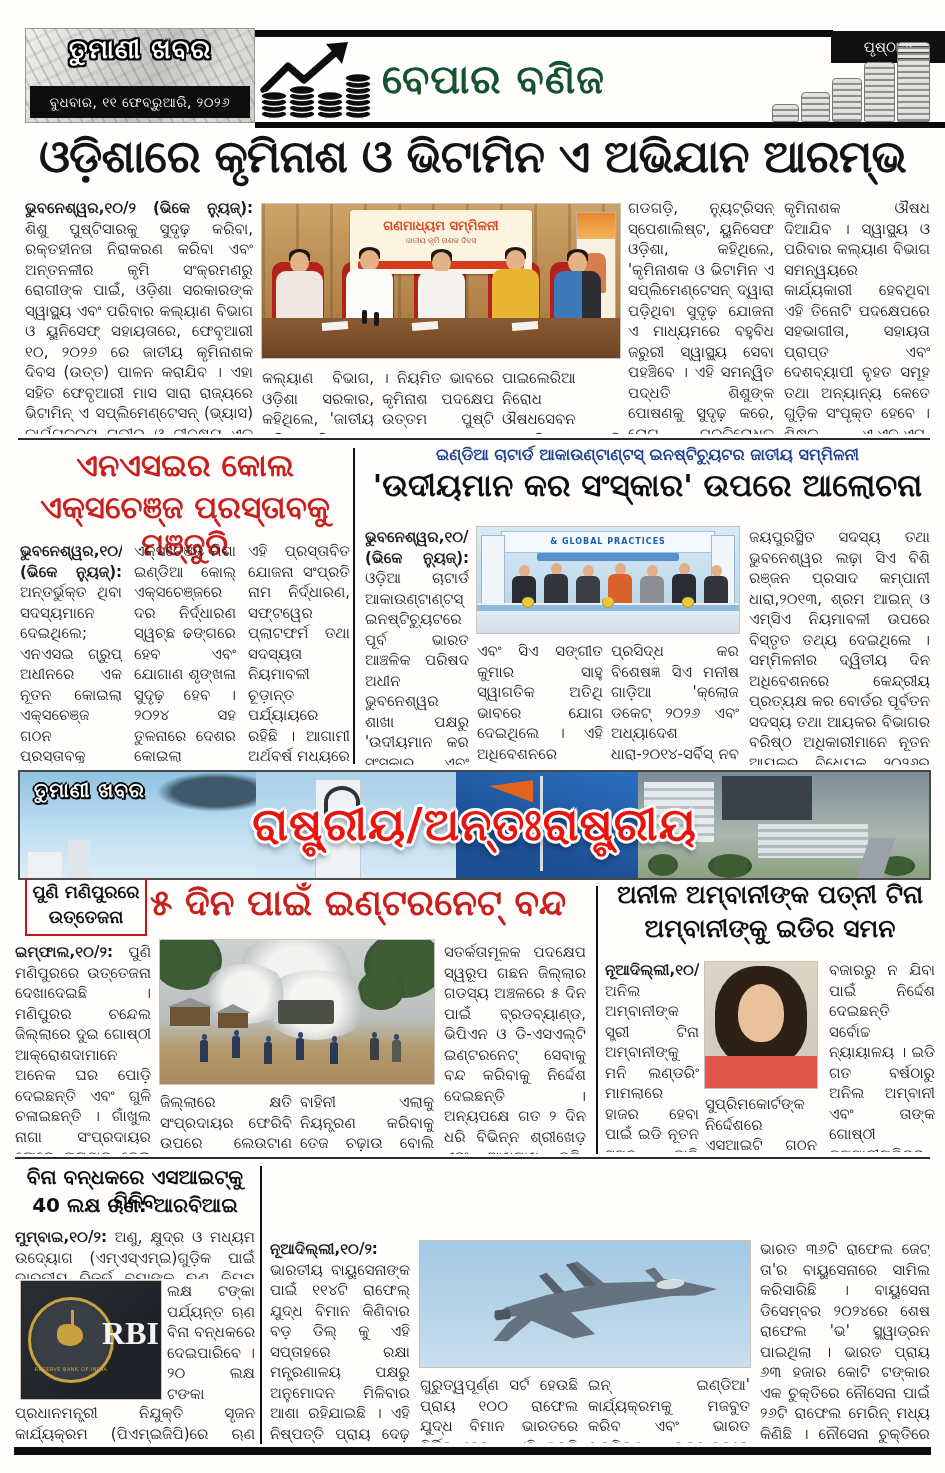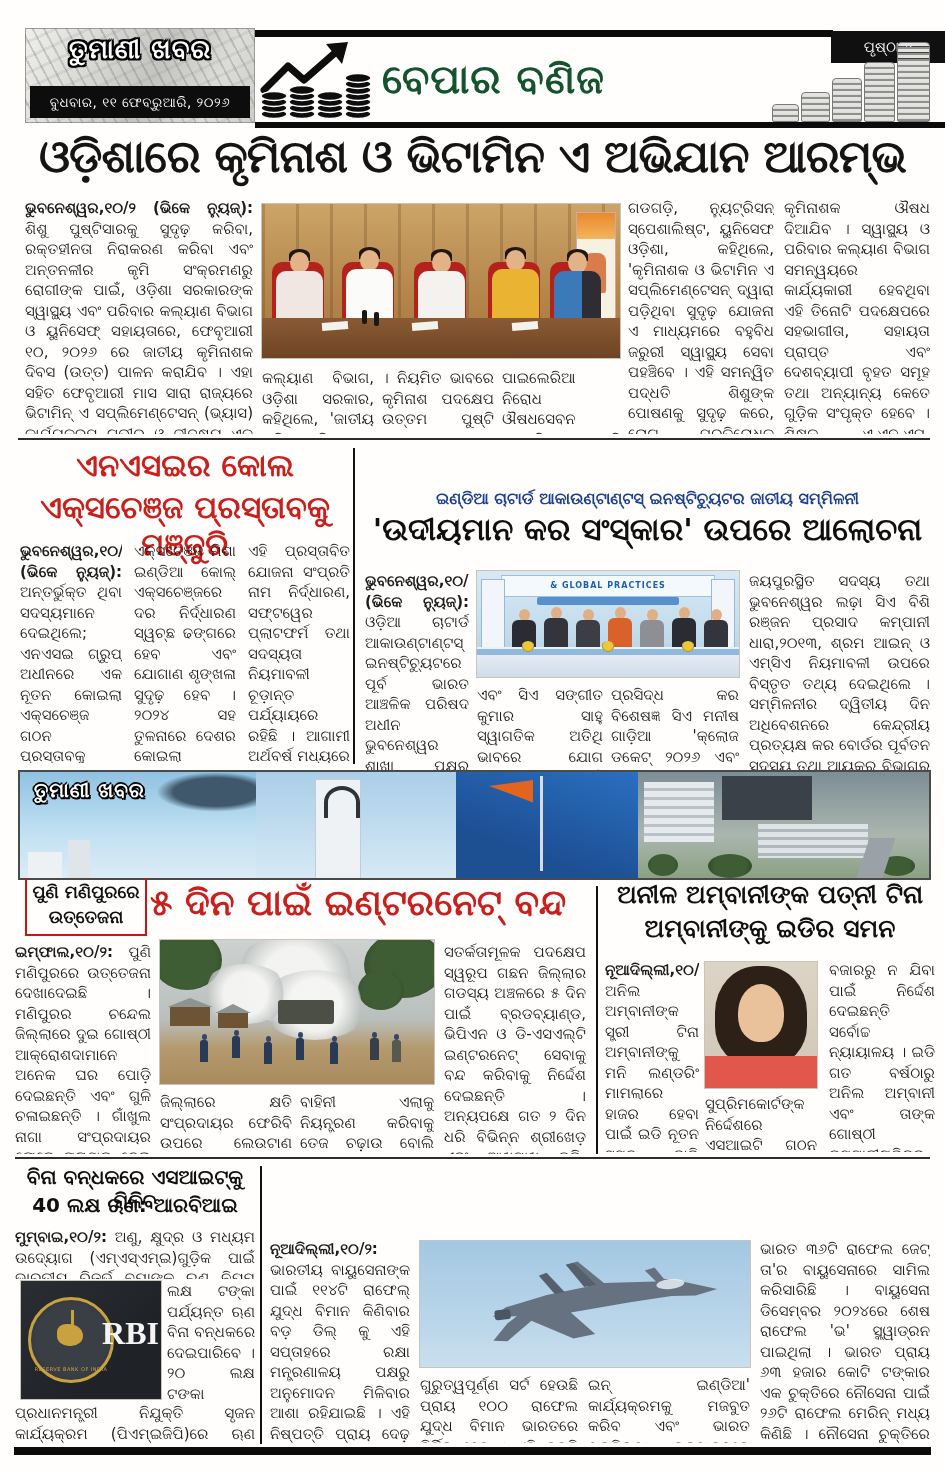--- a/index.html
+++ b/index.html
@@ -170,20 +170,25 @@
       <span>ଶିଶୁ ପୁଷ୍ଟିସାରକୁ ସୁଦୃଢ଼ କରିବା, ରକ୍ତହୀନତା ନିରାକରଣ କରିବା ଏବଂ ଅନ୍ତନଳୀର କୃମି ସଂକ୍ରମଣରୁ ରୋଗୀଙ୍କ ପାଇଁ, ଓଡ଼ିଶା ସରକାରଙ୍କ ସ୍ୱାସ୍ଥ୍ୟ ଏବଂ ପରିବାର କଲ୍ୟାଣ ବିଭାଗ ଓ ୟୁନିସେଫ୍ ସହାୟତାରେ, ଫେବୃଆରୀ ୧୦, ୨୦୨୬ ରେ ଜାତୀୟ କୃମିନାଶକ ଦିବସ (ଉତ୍ତ) ପାଳନ କରାଯିବ । ଏହା ସହିତ ଫେବୃଆରୀ ମାସ ସାରା ରାଜ୍ୟରେ ଭିଟାମିନ୍ ଏ ସପ୍ଲିମେଣ୍ଟେସନ୍ (ଭ୍ୟାସ) କାର୍ଯ୍ୟକ୍ରମ ଗଭୀର ଓ ଜୀବକ୍ଷୟ ଏକ ସମନ୍ୱିତ ଜନସ୍ୱାସ୍ଥ୍ୟ ଉଦ୍ୟୋଗରେ ଅଂଶୀଦାରରେ ଲିମ୍ଫାଟିକ ଫାଇଲେରିଆସିସ୍- ସମୂହ ଔଷଧ ସେବନ (ଏଲ୍ଏଫ୍ -ଏମଡିଏ) କାର୍ଯ୍ୟକ୍ରମ କିଛି ଚୟନିତ ଜିଲ୍ଲାରେ କାର୍ଯ୍ୟକାରୀ କରାଯିବ । ଏଲ୍ଏଫ୍ - ଏମ୍ଡିଏ ପ୍ରୟାସରେ ସଂକ୍ରମଣକୁ ଦୂର କରିବା ଏବଂ ଭିଟାମିନ ଫାଇଲେରିଆସିସ୍ ନିରାକରଣ କରିବାକୁ ଘୋଷଣାରେ</span>
     </div>
 
     <div class="photo press" style="left:262px;top:8px;width:358px;height:154px;">
       <div class="wood"></div>
       <div class="chair" style="left:10px;top:58px;"></div>
       <div class="chair" style="left:80px;top:58px;"></div>
       <div class="chair" style="left:152px;top:58px;"></div>
       <div class="chair" style="left:226px;top:58px;"></div>
       <div class="chair" style="left:288px;top:58px;"></div>
+      <div class="banner">
+        <div class="bt">ଗଣମାଧ୍ୟମ ସମ୍ମିଳନୀ</div>
+        <div class="bs">ଜାତୀୟ କୃମି ନାଶକ ଦିବସ</div>
+        <div class="strip"></div>
+      </div>
       <div class="standee">
         <div class="stop"></div>
         <div class="sfig"></div>
       </div>
       <div class="person" style="left:12px;top:48px;">
           <div class="hair"></div>
           <div class="head"></div>
           <div class="torso" style="background:#f0e7e3;"></div>
         </div>
       <div class="person" style="left:82px;top:46px;">
@@ -229,21 +234,21 @@
     <div class="col" style="left:0;top:96px;width:102px;height:222px;">
       <span class="dl">ଭୁବନେଶ୍ୱର,୧୦/୨ (ଭିକେ ନ୍ୟୁଜ୍):</span>
       <span>ଅନ୍ତର୍ଭୁକ୍ତ ଥିବା ସଦସ୍ୟମାନେ ଦେଇଥିଲେ; ଏନଏସଇ ଗ୍ରୁପ୍ ଅଧୀନରେ ଏକ ନୂତନ କୋଇଲା ଏକ୍ସଚେଞ୍ଜ ଗଠନ ପ୍ରସ୍ତାବକୁ ନିୟାମକ ସଂସ୍ଥା ନୀତିଗତ ମଞ୍ଜୁରି ଦେଇଛି । ଏହି ନୂତନ ମଞ୍ଚରେ କୋଇଲା ଉତ୍ପାଦକ, ବିଦ୍ୟୁତ କମ୍ପାନୀ ଓ ଶିଳ୍ପ ସଂସ୍ଥା ସିଧାସଳଖ କାରବାର କରିପାରିବେ ବୋଲି କୁହାଯାଇଛି । ଏଥିପାଇଁ ଟେକ୍ନିକାଲ କମିଟି ଗଠନ କରାଯାଇଛି ।</span>
     </div>
     <div class="col" style="left:114px;top:96px;width:102px;height:222px;">ଏକ୍ସଚେଞ୍ଜ ମିଶା ଇଣ୍ଡିଆ କୋଲ୍ ଏକ୍ସଚେଞ୍ଜରେ ଦର ନିର୍ଦ୍ଧାରଣ ସ୍ୱଚ୍ଛ ଢଙ୍ଗରେ ହେବ ଏବଂ ଯୋଗାଣ ଶୃଙ୍ଖଳା ସୁଦୃଢ଼ ହେବ । ୨୦୨୪ ସହ ତୁଳନାରେ ଦେଶର କୋଇଲା ଉତ୍ପାଦନ ଗତବର୍ଷ ଉଲ୍ଲେଖନୀୟ ଭାବେ ବୃଦ୍ଧି ପାଇଥିବାବେଳେ ଆମଦାନୀ ନିର୍ଭରଶୀଳତା କମିଛି । ନୂଆ ମଞ୍ଚ ବଜାରରେ ପ୍ରତିଯୋଗିତା ବଢ଼ାଇବ ବୋଲି ଆଶା କରାଯାଉଛି ।</div>
     <div class="col" style="left:228px;top:96px;width:102px;height:222px;">ଏହି ପ୍ରସ୍ତାବିତ ଯୋଜନା ସଂପ୍ରତି ନାମ ନିର୍ଦ୍ଧାରଣ, ସଫ୍ଟୱେର ପ୍ଲାଟଫର୍ମ ତଥା ସଦସ୍ୟତା ନିୟମାବଳୀ ଚୂଡ଼ାନ୍ତ ପର୍ଯ୍ୟାୟରେ ରହିଛି । ଆଗାମୀ ଅର୍ଥବର୍ଷ ମଧ୍ୟରେ କାର୍ଯ୍ୟକ୍ଷମ ହେବାର ଲକ୍ଷ୍ୟ ରଖାଯାଇଛି । ଏହାଦ୍ୱାରା ବିଦ୍ୟୁତ କ୍ଷେତ୍ରର ଇନ୍ଧନ ଖର୍ଚ୍ଚ କମିବା ସହ ଛୋଟ ଶିଳ୍ପ ମଧ୍ୟ ଉପକୃତ ହେବେ ବୋଲି ବିଶେଷଜ୍ଞ ମତ ଦେଇଛନ୍ତି ।</div>
   </div>
 
   <div class="vrule" style="left:353px;top:448px;width:2px;height:316px;"></div>
 
-  <div class="abs" style="left:365px;top:445px;width:565px;height:320px;margin-top:44px;">
+  <div class="abs" style="left:365px;top:445px;width:565px;height:320px;">
     <div class="center-h" style="top:0;font-size:16px;color:#1d3f93;">ଇଣ୍ଡିଆ ଚାଟାର୍ଡ ଆକାଉଣ୍ଟାଣ୍ଟସ୍ ଇନଷ୍ଟିଚ୍ୟୁଟର ଜାତୀୟ ସମ୍ମିଳନୀ</div>
     <div class="center-h" style="top:22px;font-size:31px;color:#0f0f0f;">'ଉଦୀୟମାନ କର ସଂସ୍କାର' ଉପରେ ଆଲୋଚନା</div>
 
     <div class="col" style="left:0;top:82px;width:104px;height:238px;">
       <span class="dl">ଭୁବନେଶ୍ୱର,୧୦/୨ (ଭିକେ ନ୍ୟୁଜ୍):</span>
       <span>ଓଡ଼ିଆ ଚାଟାର୍ଡ ଆକାଉଣ୍ଟାଣ୍ଟସ୍ ଇନଷ୍ଟିଚ୍ୟୁଟରେ ପୂର୍ବ ଭାରତ ଆଞ୍ଚଳିକ ପରିଷଦ ଅଧୀନ ଭୁବନେଶ୍ୱର ଶାଖା ପକ୍ଷରୁ 'ଉଦୀୟମାନ କର ସଂସ୍କାର ଏବଂ ବିଶ୍ୱସ୍ତରୀୟ ଅଭ୍ୟାସ' ଉପରେ ଏକ ଦୁଇ ଦିବସୀୟ ଜାତୀୟ ସମ୍ମିଳନୀ ହୋଟେଲ ଆର୍ଥିକ ରେଜେନ୍ସି, ଭୁବନେଶ୍ୱରଠାରେ ଆୟୋଜିତ ହୋଇଯାଇଛି । ଏହି ସମ୍ମିଳନୀରେ ସାରା ଦେଶରୁ ଚାଟାର୍ଡ ଆକାଉଣ୍ଟାଣ୍ଟ, କର ପେଶାଦାର, ଶିକ୍ଷାବିତ୍ ଏବଂ ଶିକ୍ଷାବିତ୍‌ମାନେ ଅଂଶଗ୍ରହଣ କରିଥିଲେ । ସମ୍ମିଳନୀର ଉଦ୍ଘାଟନୀ ଉତ୍ସବରେ ଓଡ଼ିଶାର ବାଣିଜ୍ୟ କର ଏବଂ ଜିଏସ୍ଟି କମିଶନରଙ୍କ ସମେତ ଅନେକ ଅତିଥି ମୁଖ୍ୟ ଅତିଥି ରୂପେ ଯୋଗ ଦେଇ ଉଦୀୟମାନ କର ସଂସ୍କାର ଭାରତର ଅର୍ଥନୈତିକ ଅଭିବୃଦ୍ଧିରେ ଗୁରୁତ୍ୱପୂର୍ଣ୍ଣ ଭୂମିକା ନିର୍ବାହ କରୁଥିବା କଥା ଉଲ୍ଲେଖ କରିଥିଲେ । ସିଏ ଶରତ ଚନ୍ଦ୍ର</span>
     </div>
 
     <div class="photo dais" style="left:112px;top:82px;width:262px;height:106px;">
       <div class="band">&amp; GLOBAL PRACTICES</div>
@@ -308,20 +313,21 @@
     <div class="seg" style="width:32%;background:linear-gradient(180deg,#7d8d96 0%,#aab6ae 60%,#8ba182 100%);">
       <div class="bldg" style="left:6px;top:10px;width:70px;height:60px;background:repeating-linear-gradient(180deg,#e6eaec 0 6px,#b9c2c7 6px 9px);"></div>
       <div class="bldg" style="left:84px;top:4px;width:90px;height:44px;background:#3a4148;"></div>
       <div class="bldg" style="left:120px;top:52px;width:110px;height:34px;background:repeating-linear-gradient(180deg,#dde2e5 0 5px,#aeb7bc 5px 8px);"></div>
       <div class="tree" style="left:10px;bottom:2px;width:30px;height:22px;"></div>
       <div class="tree" style="left:70px;bottom:0;width:44px;height:24px;"></div>
       <div class="tree" style="right:14px;bottom:2px;width:36px;height:20px;"></div>
       <div style="position:absolute;right:40px;bottom:0;width:26px;height:40px;background:#9aa2a8;transform:skewX(-18deg);"></div>
     </div>
     <div class="natl-logo">ତୁମାଣୀ ଖବର</div>
+    <div class="natl-title">ରାଷ୍ଟ୍ରୀୟ/ଅନ୍ତଃରାଷ୍ଟ୍ରୀୟ</div>
   </div>
 
   <div class="abs mani-box">
     <div>ପୁଣି ମଣିପୁରରେ</div>
     <div>ଉତ୍ତେଜନା</div>
   </div>
   <div class="abs mani-headline">୫ ଦିନ ପାଇଁ ଇଣ୍ଟରନେଟ୍ ବନ୍ଦ</div>
 
   <div class="abs" style="left:0;top:938px;width:600px;height:218px;">
     <div class="col" style="left:15px;top:4px;width:136px;height:212px;">

